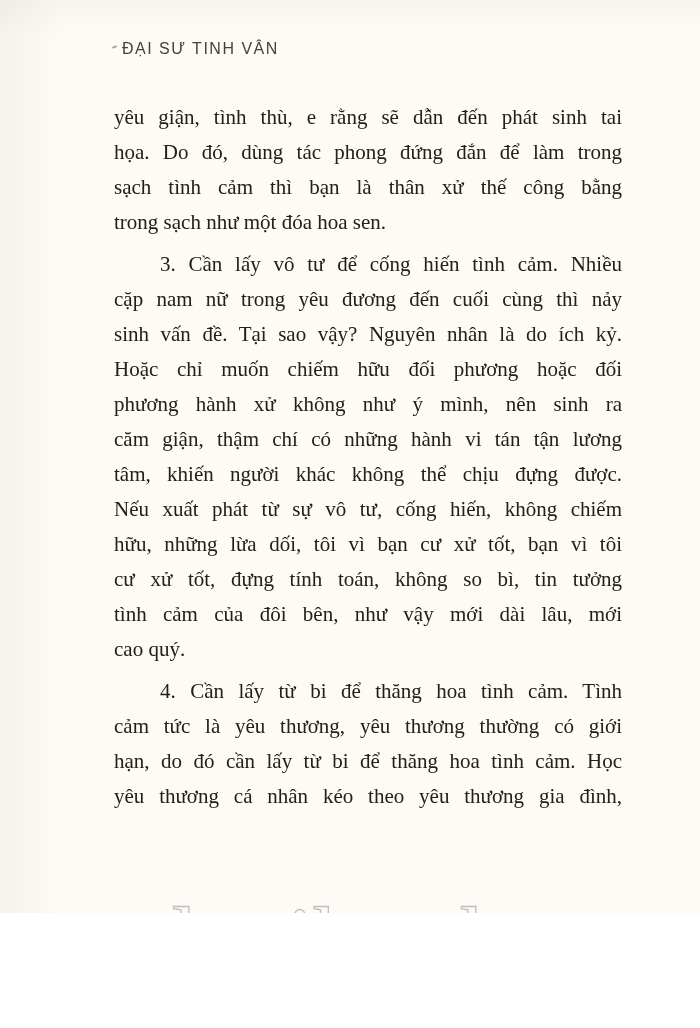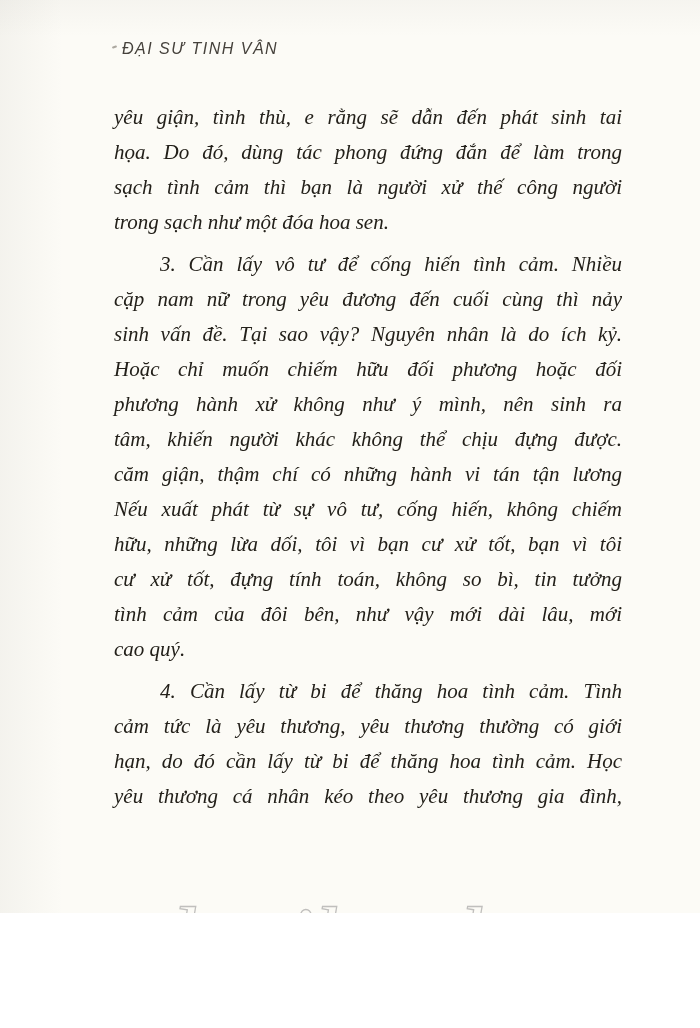--- a/index.html
+++ b/index.html
@@ -2,21 +2,20 @@
 <html><head>
 <meta charset="utf-8">
 <style>
   html, body { margin:0; padding:0; }
   .page {
     position:relative;
     width:700px; height:913px;
     background:#fcfbf6;
     overflow:hidden;
     font-family:"Liberation Serif", serif;
-    font-style:italic;
   }
   .page::before{ 
     content:""; position:absolute; inset:0;
     background:linear-gradient(to right, rgba(90,85,75,0.05), rgba(0,0,0,0) 9%),
                linear-gradient(to bottom, rgba(90,85,75,0.04), rgba(0,0,0,0) 4%);
     pointer-events:none;
   }
   .running-title{
     position:absolute; left:122px; top:40px;
     font-family:"Liberation Sans", sans-serif;
@@ -68,31 +67,31 @@
 <div class="page">
 
   <div class="scan-speck"></div>
 
   <div class="running-title">ĐẠI SƯ TINH VÂN</div>
 
   <div class="body-text" id="body-text">
       <div class="para">
         <div class="line">yêu giận, tình thù, e rằng sẽ dẫn đến phát sinh tai</div>
         <div class="line">họa. Do đó, dùng tác phong đứng đắn để làm trong</div>
-        <div class="line">sạch tình cảm thì bạn là người xử thế công người</div>
+        <div class="line">sạch tình cảm thì bạn là thân xử thế công bằng</div>
         <div class="line noj">trong sạch như một đóa hoa sen.</div>
       </div>
       <div class="para">
         <div class="line indent">3. Cần lấy vô tư để cống hiến tình cảm. Nhiều</div>
         <div class="line">cặp nam nữ trong yêu đương đến cuối cùng thì nảy</div>
         <div class="line">sinh vấn đề. Tại sao vậy? Nguyên nhân là do ích kỷ.</div>
         <div class="line">Hoặc chỉ muốn chiếm hữu đối phương hoặc đối</div>
         <div class="line">phương hành xử không như ý mình, nên sinh ra</div>
+        <div class="line">căm giận, thậm chí có những hành vi tán tận lương</div>
         <div class="line">tâm, khiến người khác không thể chịu đựng được.</div>
-        <div class="line">căm giận, thậm chí có những hành vi tán tận lương</div>
         <div class="line">Nếu xuất phát từ sự vô tư, cống hiến, không chiếm</div>
         <div class="line">hữu, những lừa dối, tôi vì bạn cư xử tốt, bạn vì tôi</div>
         <div class="line">cư xử tốt, đựng tính toán, không so bì, tin tưởng</div>
         <div class="line">tình cảm của đôi bên, như vậy mới dài lâu, mới</div>
         <div class="line noj">cao quý.</div>
       </div>
       <div class="para">
         <div class="line indent">4. Cần lấy từ bi để thăng hoa tình cảm. Tình</div>
         <div class="line">cảm tức là yêu thương, yêu thương thường có giới</div>
         <div class="line">hạn, do đó cần lấy từ bi để thăng hoa tình cảm. Học</div>

